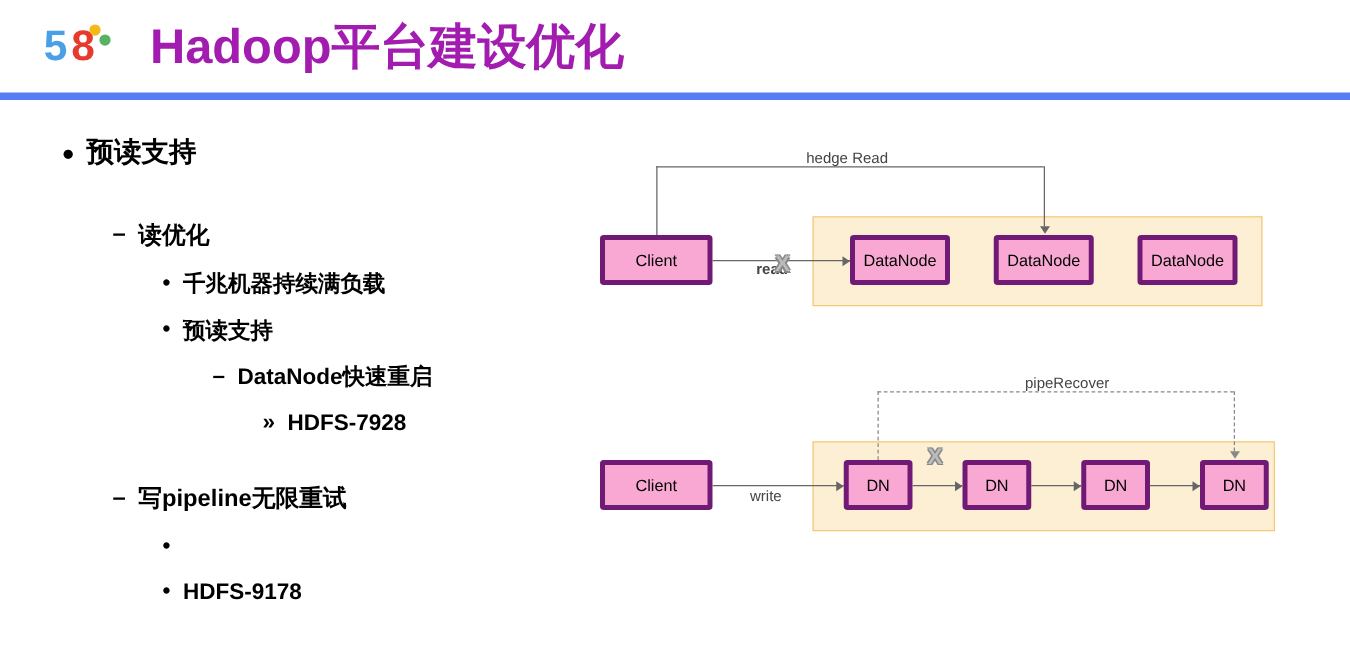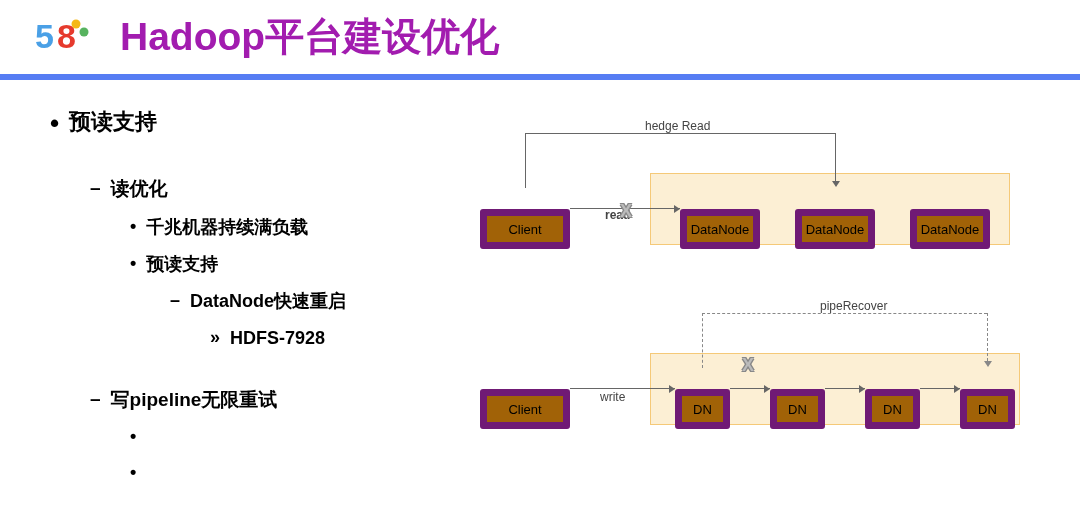--- a/index.html
+++ b/index.html
@@ -59,29 +59,28 @@
       height: 140px;
       width: 560px;
     }
     .zone {
       position: absolute;
       background: #fcefd4;
       border: 1px solid #f5c978;
     }
     .node {
       position: absolute;
-      background: #a16207;
-      border: 7px solid #701a75;
+      background: #f9a8d4;
+      border: 4px solid #701a75;
       border-radius: 3px;
       text-align: center;
       font-size: 13px;
       display: flex;
       align-items: center;
       justify-content: center;
-      margin-top: 21px;
     }
     .lbl {
       position: absolute;
       font-size: 12px;
       color: #444;
     }
     .arrow-line { position:absolute; background:#666; height:1px;}
     .arrow-v { position:absolute; background:#666; width:1px;}
     .arrow-head {
       position:absolute; width:0;height:0;
@@ -149,20 +148,21 @@
         </li>
       <li class="l2">
           <span class="bul"></span>
           <span class="itxt">写pipeline无限重试</span>
         </li>
       <li class="l3">
           <span class="bul"></span>
         </li>
       <li class="l3">
           <span class="bul"></span>
+          <span class="itxt">HDFS-9178</span>
         </li>
     </ul>
   </div>
 
   <div class="diagrams">
 
     <div class="diagram">
       <div class="zone" style="left:180px;top:58px;width:360px;height:72px;"></div>
       <div class="node" style="left:10px;top:73px;width:90px;height:40px;">Client</div>
       <div class="node" style="left:210px;top:73px;width:80px;height:40px;">DataNode</div>

